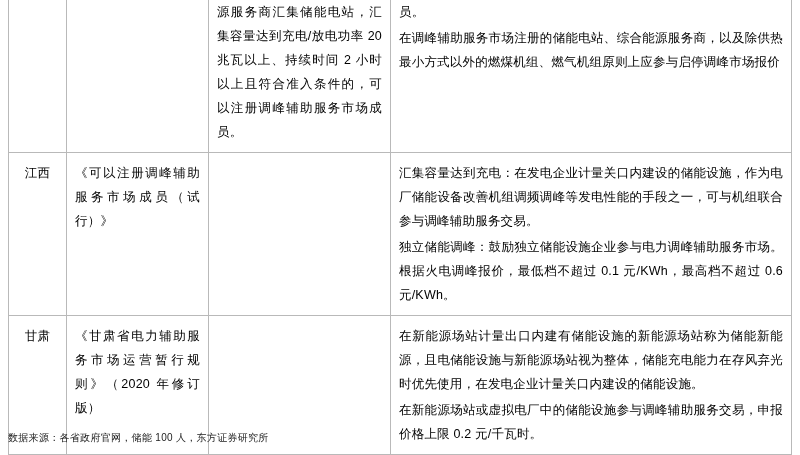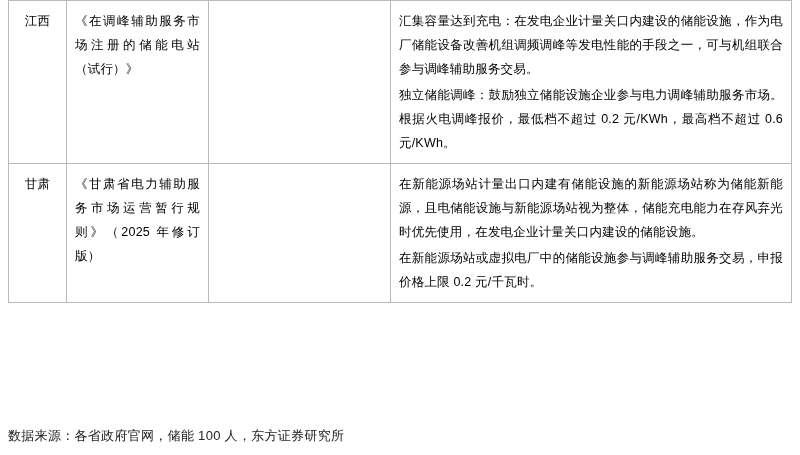--- a/index.html
+++ b/index.html
@@ -63,52 +63,63 @@
     margin: 0 0 0 0;
     text-align: justify;
   }
   .para + .para {
     margin-top: 2px;
   }
   .source-note {
     position: absolute;
     left: 8px;
     bottom: 10px;
-    font-size: 13px;
+    font-size: 10px;
     color: #222222;
     letter-spacing: 0.3px;
   }
 </style>
 </head>
 <body>
 
 <div class="page">
 
   <table class="doc-table">
     <colgroup>
       <col class="col-region">
       <col class="col-doc">
       <col class="col-mid">
       <col class="col-desc">
     </colgroup>
     <tbody>
+      <tr class="row-cut">
+        <td class="cell-center region-name"></td>
+        <td class="doc-title"></td>
+        <td>
+          <div class="para">源服务商汇集储能电站，汇集容量达到充电/放电功率 20 兆瓦以上、持续时间 2 小时以上且符合准入条件的，可以注册调峰辅助服务市场成员。</div>
+        </td>
+        <td>
+          <div class="para">员。</div>
+          <div class="para">在调峰辅助服务市场注册的储能电站、综合能源服务商，以及除供热最小方式以外的燃煤机组、燃气机组原则上应参与启停调峰市场报价</div>
+        </td>
+      </tr>
 
       <tr>
         <td class="cell-center region-name">江西</td>
-        <td class="doc-title">《在调峰辅助服务市场注册的储能电站（试行）》</td>
+        <td class="doc-title">《可以注册调峰辅助服务市场成员（试行）》</td>
         <td></td>
         <td>
           <div class="para">汇集容量达到充电：在发电企业计量关口内建设的储能设施，作为电厂储能设备改善机组调频调峰等发电性能的手段之一，可与机组联合参与调峰辅助服务交易。</div>
-          <div class="para">独立储能调峰：鼓励独立储能设施企业参与电力调峰辅助服务市场。根据火电调峰报价，最低档不超过 0.2 元/KWh，最高档不超过 0.6 元/KWh。</div>
+          <div class="para">独立储能调峰：鼓励独立储能设施企业参与电力调峰辅助服务市场。根据火电调峰报价，最低档不超过 0.1 元/KWh，最高档不超过 0.6 元/KWh。</div>
         </td>
       </tr>
 
       <tr>
         <td class="cell-center region-name">甘肃</td>
-        <td class="doc-title">《甘肃省电力辅助服务市场运营暂行规则》（2025 年修订版）</td>
+        <td class="doc-title">《甘肃省电力辅助服务市场运营暂行规则》（2020 年修订版）</td>
         <td></td>
         <td>
           <div class="para">在新能源场站计量出口内建有储能设施的新能源场站称为储能新能源，且电储能设施与新能源场站视为整体，储能充电能力在存风弃光时优先使用，在发电企业计量关口内建设的储能设施。</div>
           <div class="para">在新能源场站或虚拟电厂中的储能设施参与调峰辅助服务交易，申报价格上限 0.2 元/千瓦时。</div>
         </td>
       </tr>
     </tbody>
   </table>
 
   <div class="source-note">数据来源：各省政府官网，储能 100 人，东方证券研究所</div>

